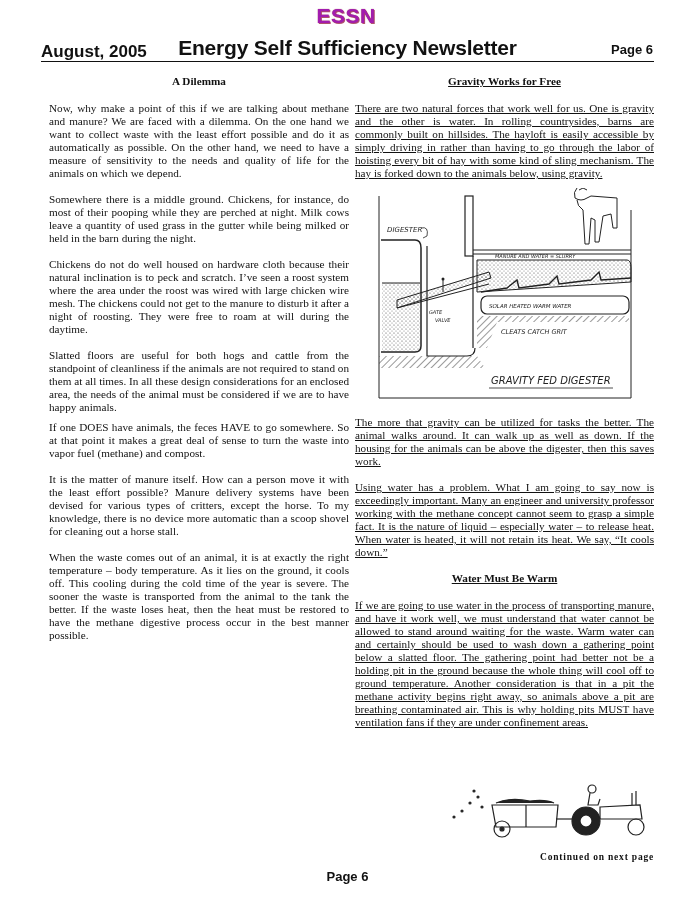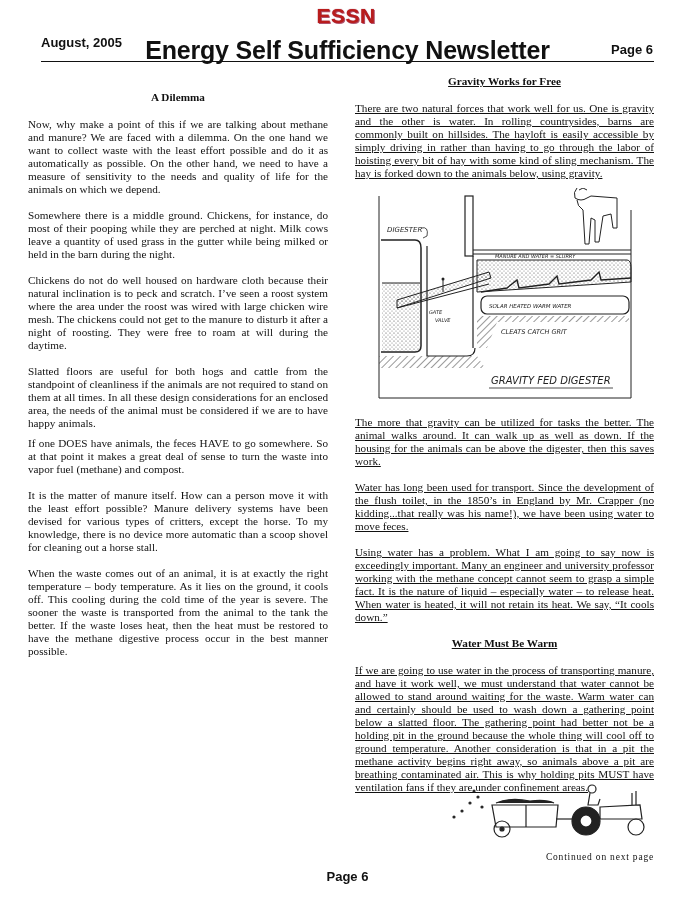--- a/index.html
+++ b/index.html
@@ -1,45 +1,45 @@
 <!DOCTYPE html>
 <html><head>
   <meta charset="utf-8">
   <style>
     html, body { margin: 0; padding: 0; background: #ffffff; }
     body { width: 695px; height: 900px; position: relative; overflow: hidden; color: #111; }
     .logo {
       position: absolute; left: 0; width: 692px; top: 4px; text-align: center;
       font-family: "Liberation Sans", sans-serif; font-weight: bold; font-size: 21px;
-      letter-spacing: 0.5px; color: #b91c1c;
+      letter-spacing: 0.5px; color: #a21caf;
       text-shadow: 0 0 1px #9a3e58, 1px 1px 0 #b35570;
     }
     .hdr-left, .hdr-right, .hdr-title {
       position: absolute; font-family: "Liberation Sans", sans-serif; font-weight: bold; color: #111;
     }
-    .hdr-left { left: 41px; top: 35px; font-size: 13px; }
+    .hdr-left { left: 41px; top: 42px; font-size: 17px; }
     .hdr-right { right: 42px; top: 42px; font-size: 13px; }
-    .hdr-title { left: 0; width: 695px; text-align: center; top: 36px; font-size: 25px; letter-spacing: -0.2px; }
+    .hdr-title { left: 0; width: 695px; text-align: center; top: 36px; font-size: 21px; letter-spacing: -0.2px; }
     .rule { position: absolute; left: 41px; width: 613px; top: 61px; height: 0; border-top: 1.5px solid #111; }
 
     .col { position: absolute; top: 75px; font-family: "Liberation Serif", serif; font-size: 11.2px; line-height: 13px; text-align: justify; }
-    .col-left { left: 28px; width: 300px; margin-top: 16px; }
+    .col-left { left: 49px; width: 300px; }
     .col-right { left: 355px; width: 299px; text-decoration: underline; }
     .col h3 { margin: 0 0 14px 0; font-size: 11.2px; text-align: center; font-weight: bold; line-height: 13px; }
     .col p { margin: 0 0 13px 0; }
     .col h3.mid { margin: -3px 0 8px 0; }
     .col p.tight { margin-bottom: 7px; }
 
     .diagram { position: relative; width: 299px; height: 218px; margin: 8px 0 10px 0; }
     .diagram svg { position: absolute; left: 22px; top: 0; }
 
     .tractor { position: absolute; left: 450px; top: 783px; }
     .continued {
       position: absolute; right: 41px; top: 852px;
-      font-family: "Liberation Serif", serif; font-weight: normal; font-size: 9.5px; letter-spacing: 0.8px;
+      font-family: "Liberation Serif", serif; font-weight: bold; font-size: 9.5px; letter-spacing: 0.8px;
     }
     .footer {
       position: absolute; left: 0; width: 695px; text-align: center; top: 869px;
       font-family: "Liberation Sans", sans-serif; font-weight: bold; font-size: 13px;
     }
   </style>
 </head>
 <body>
 
 <div class="logo">ESSN</div>
@@ -113,21 +113,20 @@
       <line x1="112" y1="200" x2="236" y2="200" stroke="#222" stroke-width="0.8"></line>
 
       <g fill="none" stroke="#222" stroke-width="1">
         <path d="M200,0 Q196,4 198,10 Q204,14 210,10 L214,8 L240,10 L240,40 L236,40 L234,26 L226,28 L222,54 L218,54 L218,32 L214,30 L212,56 L208,56 L206,22 Q200,18 200,12"></path>
         <path d="M202,2 L206,0 L210,2"></path>
       </g>
     </svg>
   </div>
 
   <p>The more that gravity can be utilized for tasks the better. The animal walks around. It can walk up as well as down. If the housing for the animals can be above the digester, then this saves work.</p>
-  <p>Water has long been used for transport. Since the development of the flush toilet, in the 1850’s in England by Mr. Crapper (no kidding...that really was his name!), we have been using water to move feces.</p>
   <p>Using water has a problem. What I am going to say now is exceedingly important. Many an engineer and university professor working with the methane concept cannot seem to grasp a simple fact. It is the nature of liquid – especially water – to release heat. When water is heated, it will not retain its heat. We say, “It cools down.”</p>
   <h3>Water Must Be Warm</h3>
   <p>If we are going to use water in the process of transporting manure, and have it work well, we must understand that water cannot be allowed to stand around waiting for the waste. Warm water can and certainly should be used to wash down a gathering point below a slatted floor. The gathering point had better not be a holding pit in the ground because the whole thing will cool off to ground temperature. Another consideration is that in a pit the methane activity begins right away, so animals above a pit are breathing contaminated air. This is why holding pits MUST have ventilation fans if they are under confinement areas.</p>
 </div>
 
 <div class="tractor">
   <svg width="200" height="60" viewBox="0 0 200 60" xmlns="http://www.w3.org/2000/svg">
     <g fill="none" stroke="#222" stroke-width="1.2">
 
       <path d="M42,22 L108,22 L106,44 L46,44 Z"></path>

